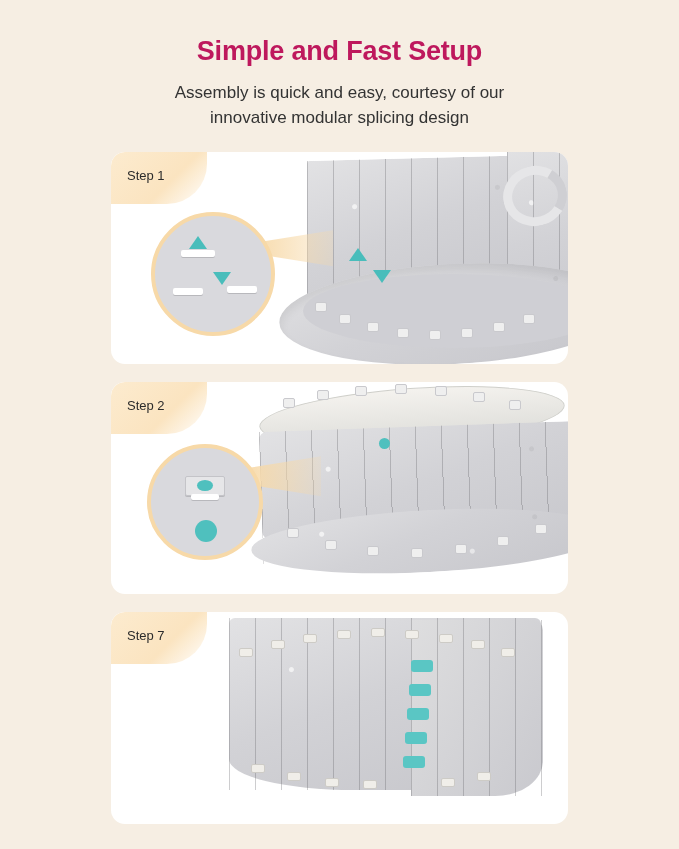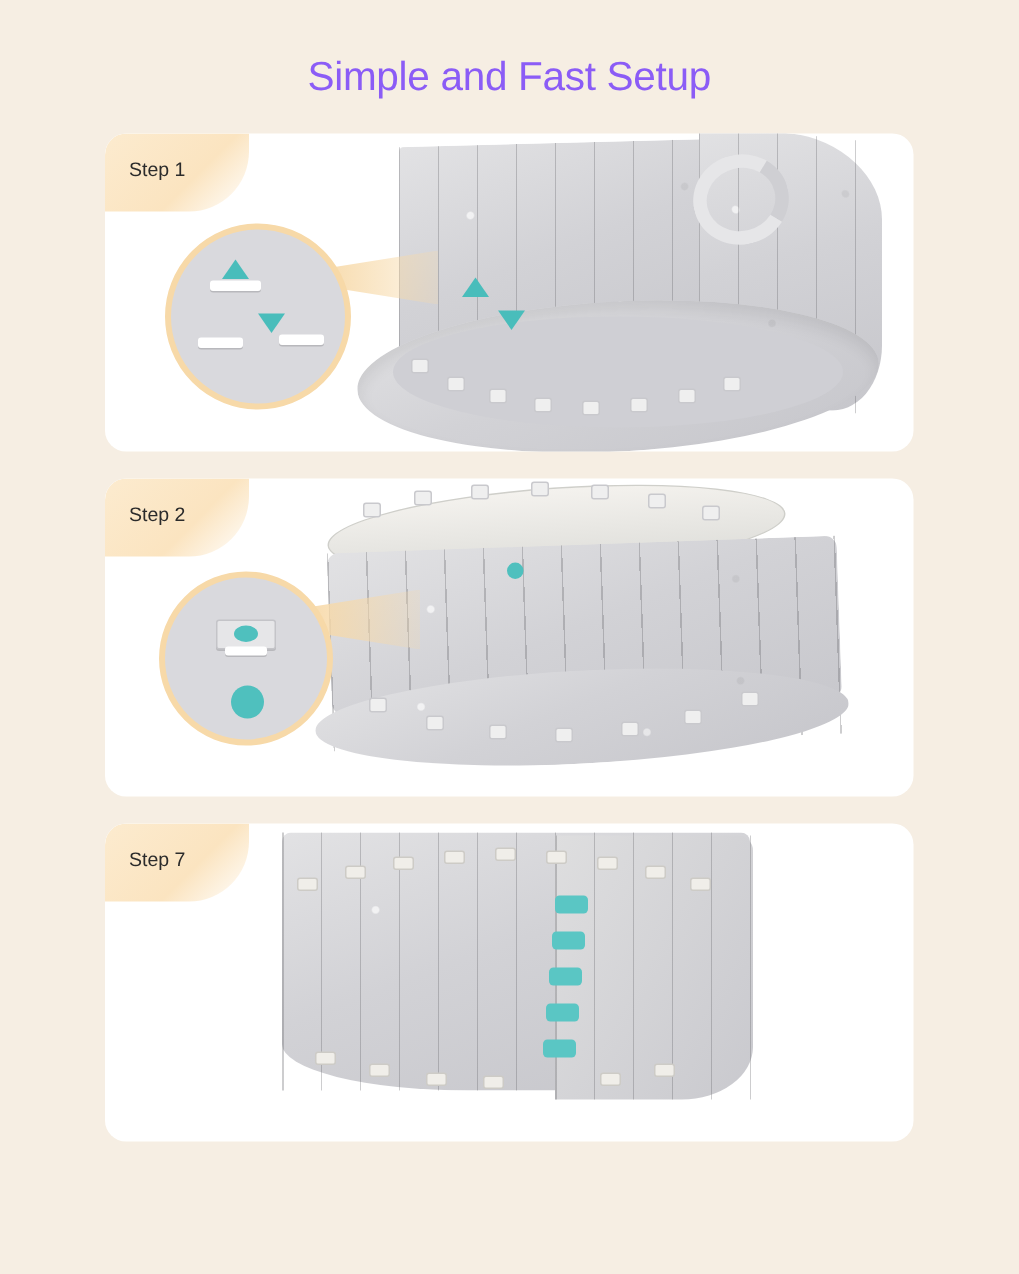--- a/index.html
+++ b/index.html
@@ -20,36 +20,36 @@
     height: 849px;
     background: #f6eee3;
     padding: 0;
   }
   .header {
     text-align: center;
     padding-top: 36px;
   }
   .title {
     font-size: 27px;
-    font-weight: normal;
-    color: #8b5cf6;
+    font-weight: bold;
+    color: #be185d;
     letter-spacing: -0.2px;
     margin: 0 0 14px 0;
   }
   .subtitle {
     font-size: 17px;
     color: #333333;
     line-height: 1.45;
     margin: 0 auto;
     max-width: 470px;
     font-weight: 400;
   }
   .steps {
     margin-top: 22px;
-    padding: 0 70px;
+    padding: 0 111px;
   }
   .step-card {
     position: relative;
     background: #ffffff;
     border-radius: 14px;
     height: 212px;
     margin-bottom: 18px;
     overflow: hidden;
   }
   .step-badge {
@@ -240,20 +240,24 @@
     border-radius: 2px;
   }
 </style>
 </head>
 <body>
 
 <div class="page">
 
   <div class="header">
     <h1 class="title">Simple and Fast Setup</h1>
+    <p class="subtitle">
+      <span>Assembly is quick and easy, courtesy of our</span><br>
+      <span>innovative modular splicing design</span>
+    </p>
   </div>
 
   <div class="steps">
 
     <div class="step-card">
       <div class="step-badge"></div>
       <div class="step-badge-label">Step 1</div>
 
       <div class="illus">
 

